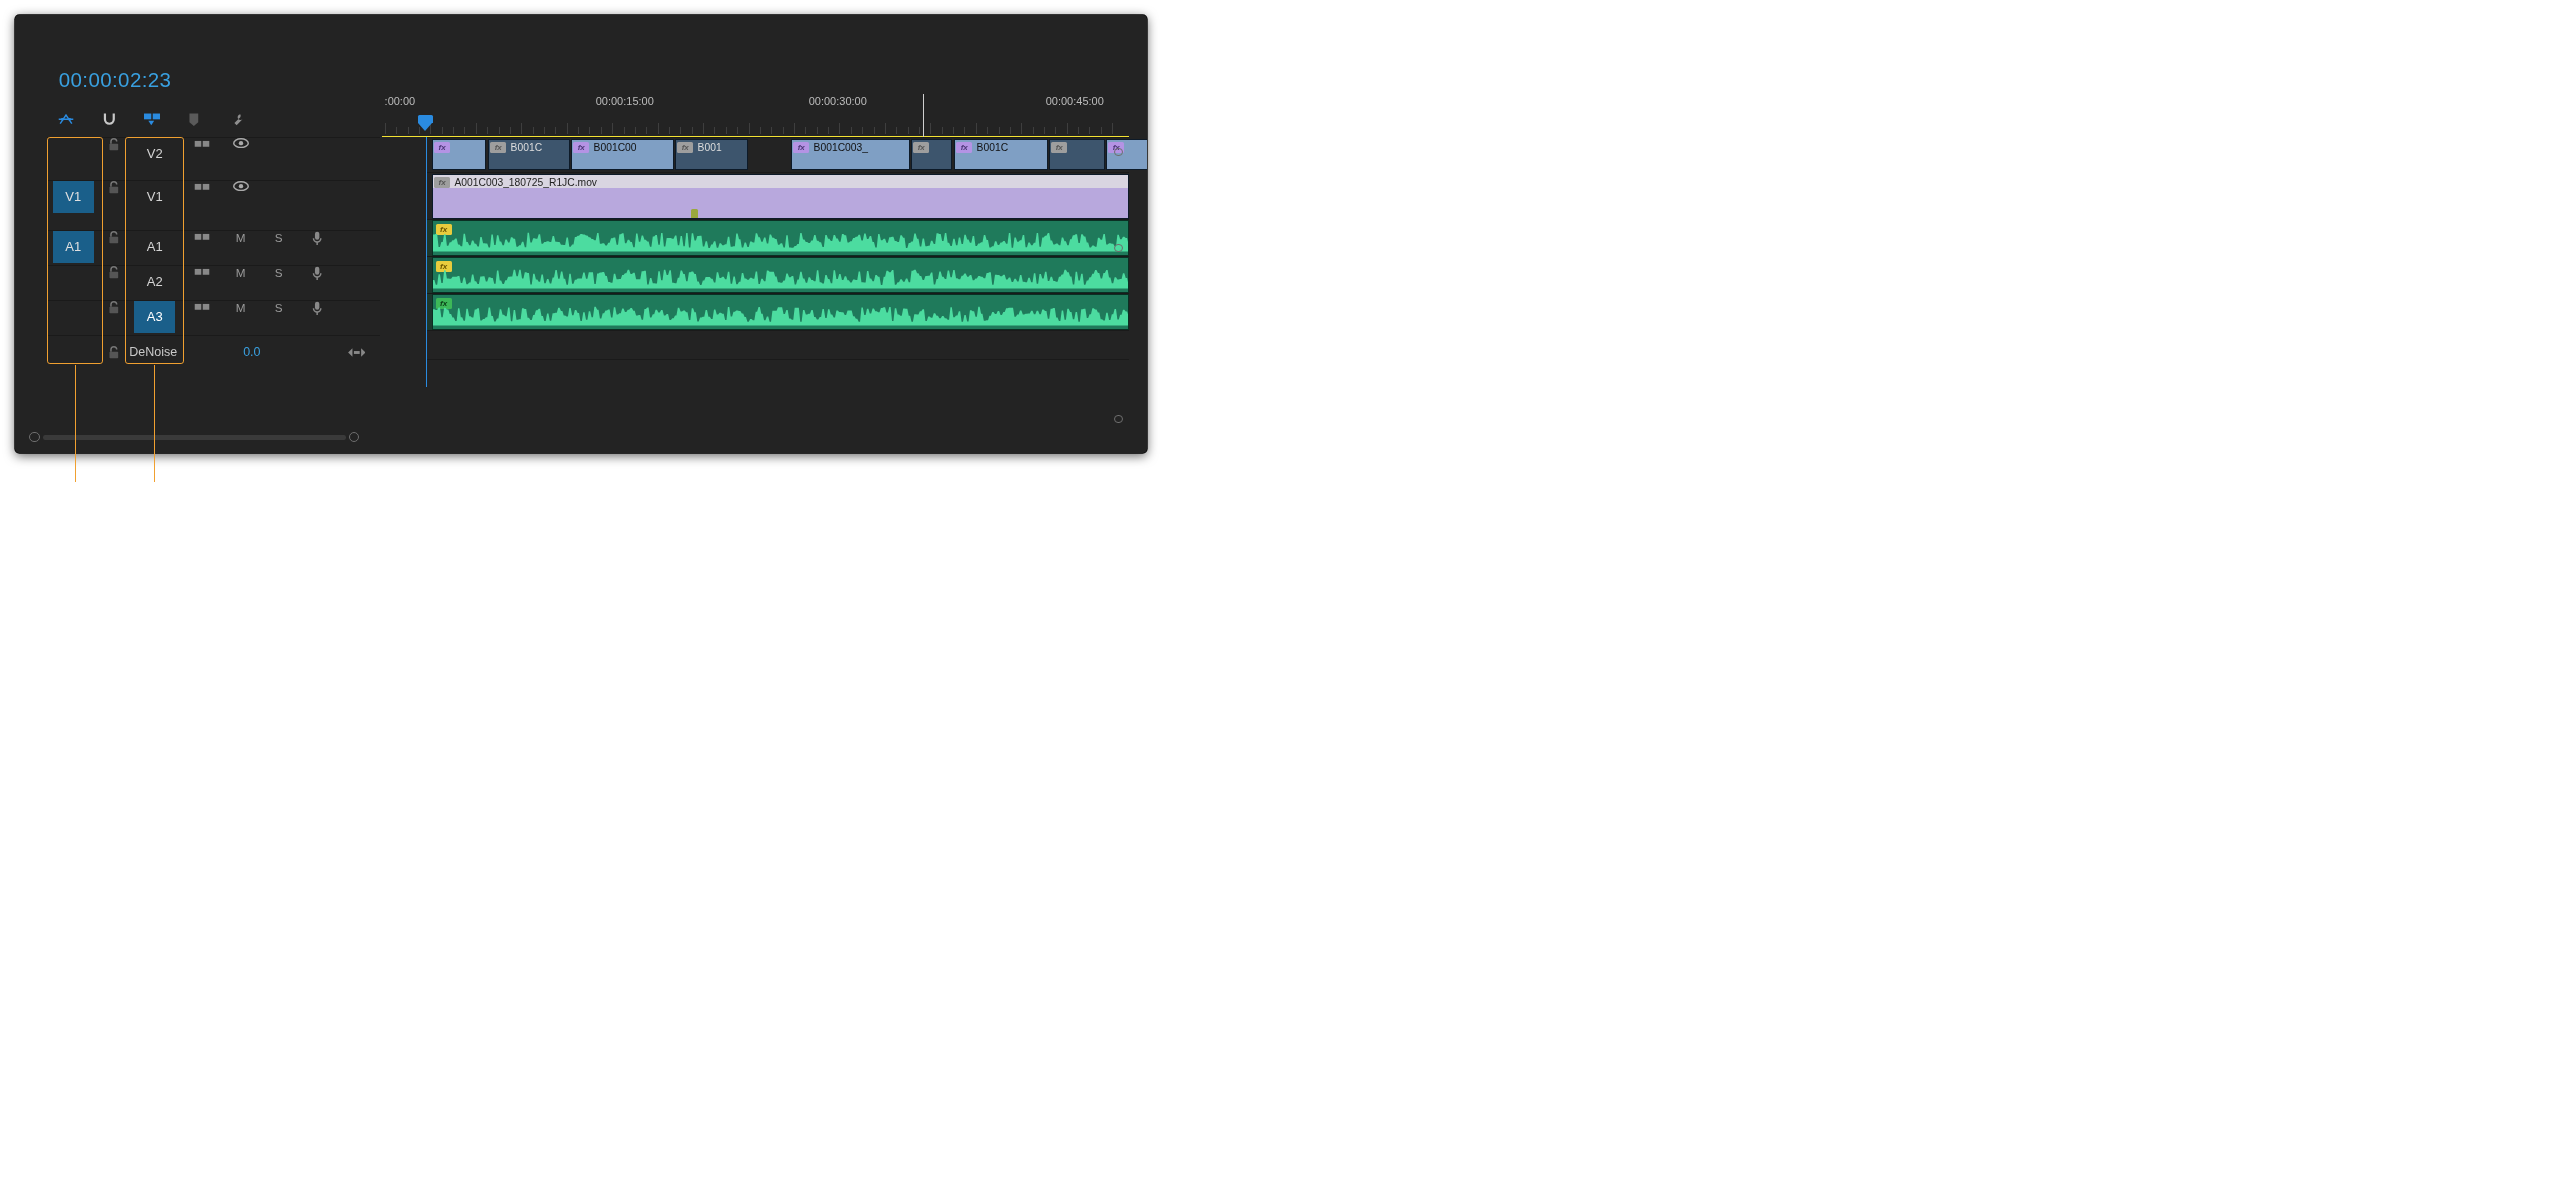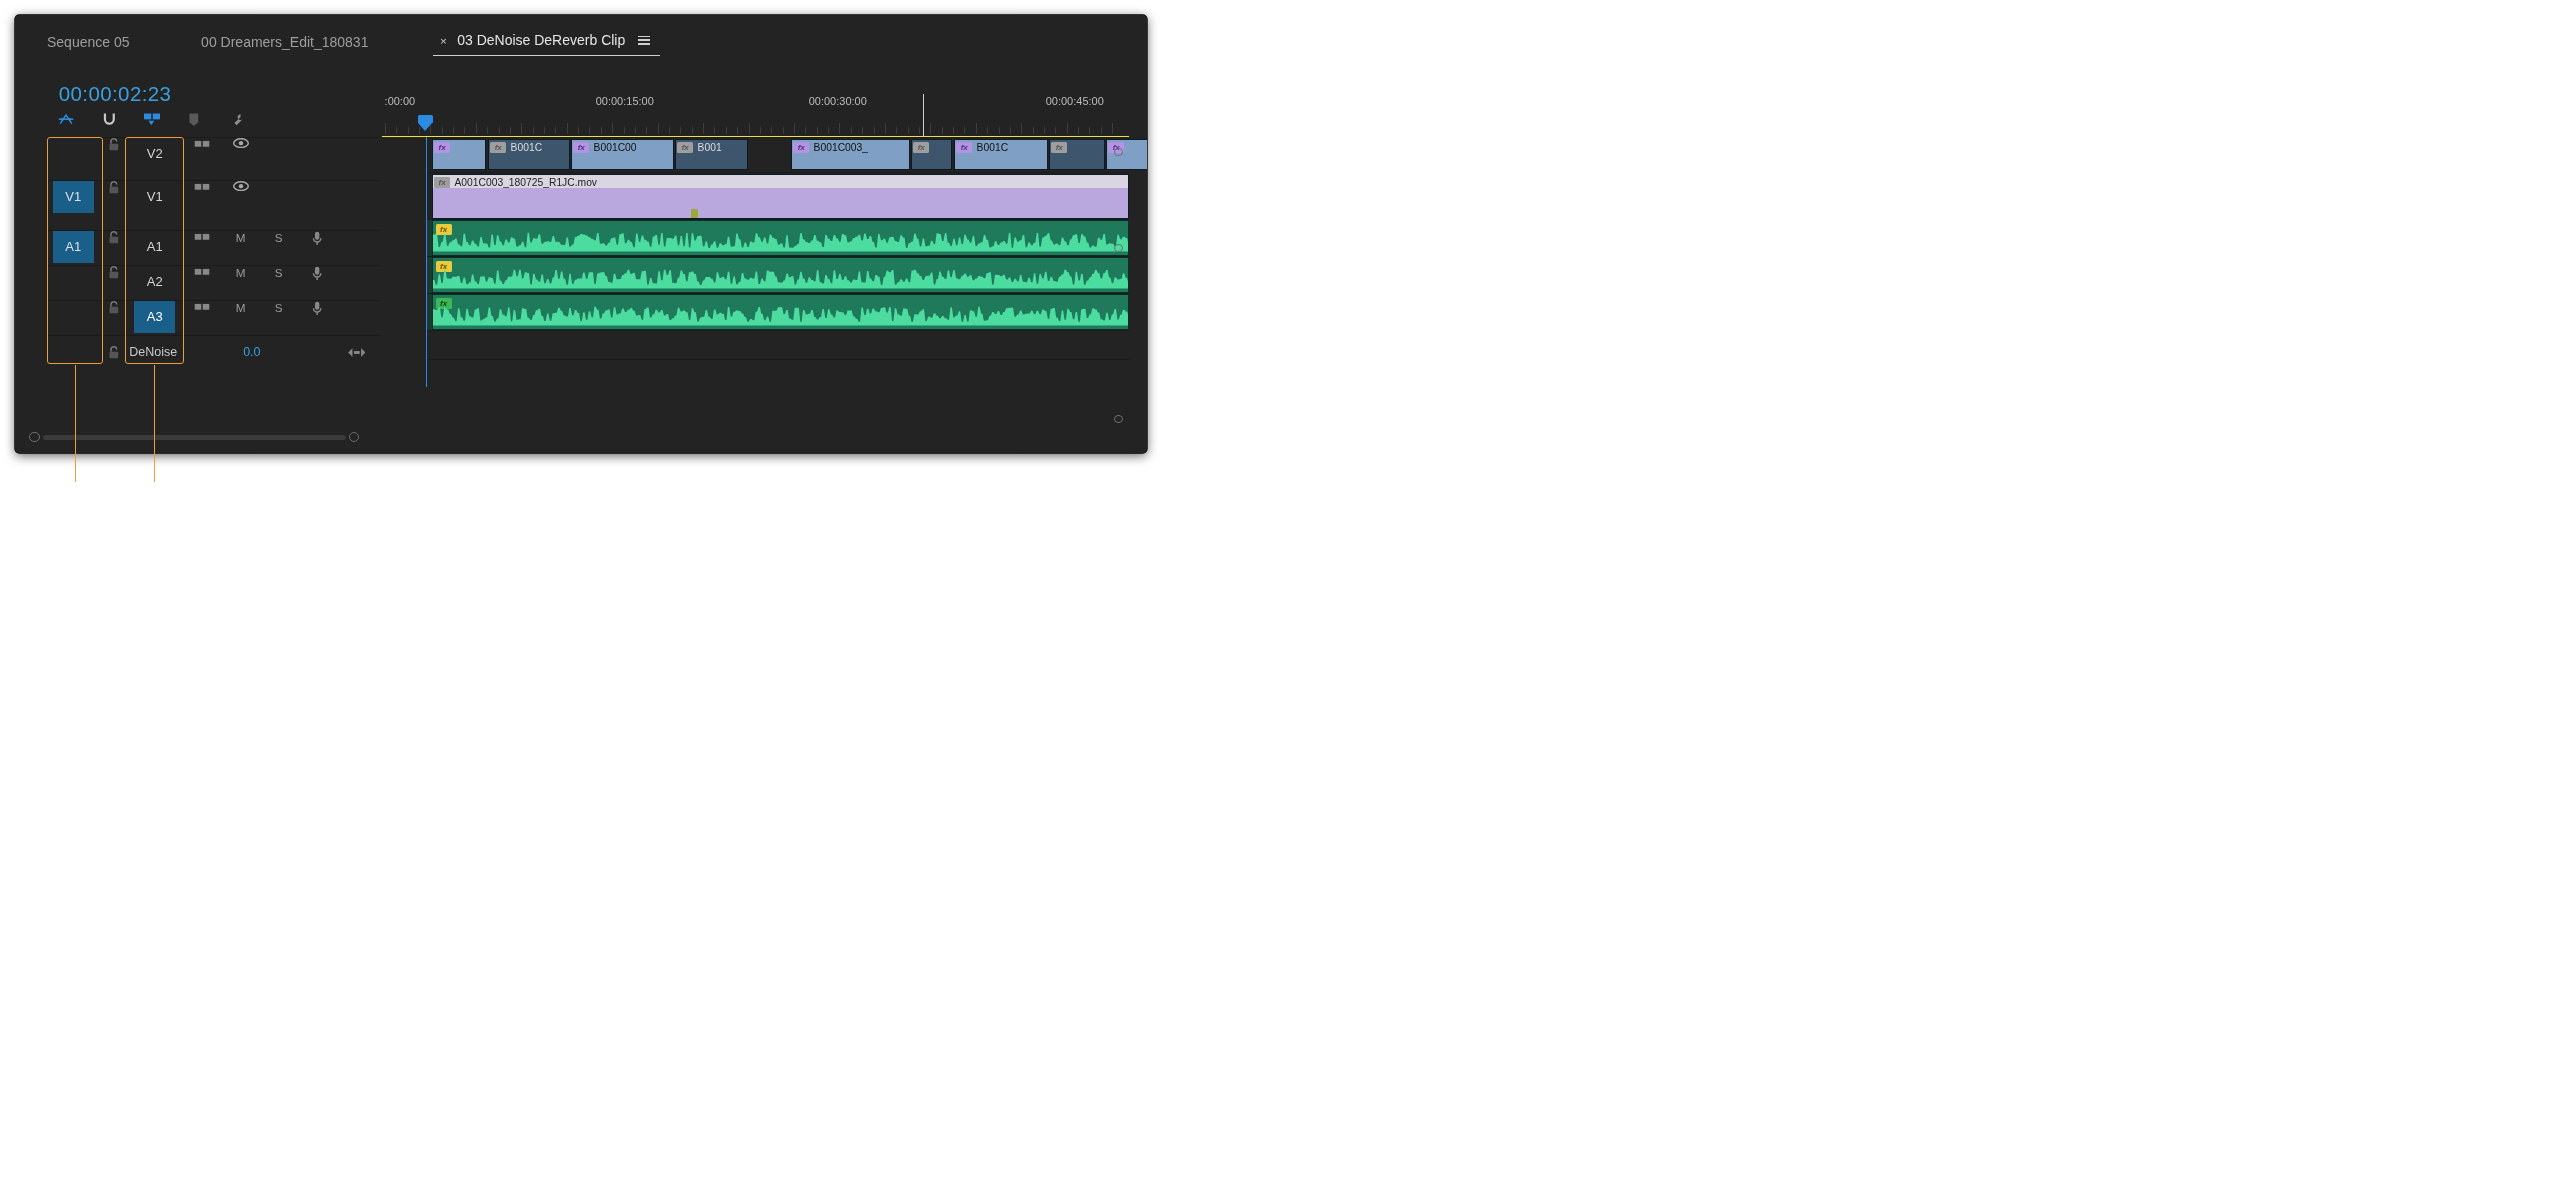--- a/index.html
+++ b/index.html
@@ -45,21 +45,21 @@
     display: inline-flex;
     flex-direction: column;
     gap: 2.2px;
     padding: 2.9px;
   }
   .tab-menu span { width: 11.7px; height: 1.5px; background: #cfcfcf; display: block; }
 
   
   .timecode {
     position: absolute;
-    top: 67px;
+    top: 53px;
     left: 44px;
     font-size: 20.5px;
     color: #39a0e0;
     letter-spacing: 0.4px;
   }
   .tool-row {
     position: absolute;
     top: 97px;
     left: 43px;
     display: flex;
@@ -257,37 +257,20 @@
     background:#9aa83c; border-radius:1.5px 1.5px 0 0;
   }
 
 </style>
 </head>
 <body>
 
 <div class="panel-wrap">
 <div class="panel">
 
-  <div class="tabs">
-    <div class="tab">
-      <span>Sequence 05</span>
-    </div>
-    <div class="tab">
-      <span>00 Dreamers_Edit_180831</span>
-    </div>
-    <div class="tab active">
-      <span class="close">×</span>
-      <span>03 DeNoise DeReverb Clip</span>
-      <span class="tab-menu">
-            <span></span>
-            <span></span>
-            <span></span>
-          </span>
-    </div>
-  </div>
 
   <div class="timecode">00:00:02:23</div>
 
   <div class="tool-row">
     <div class="icon">
       <svg width="16" height="14.7" viewBox="0 0 22 20">
             <path d="M3 16 L11 4 L19 16" stroke="#2a8be0" stroke-width="2" fill="none"></path>
             <line x1="1" y1="10" x2="21" y2="10" stroke="#2a8be0" stroke-width="2"></line>
             <circle cx="6" cy="10" r="2" fill="#2a8be0"></circle>
             <circle cx="16" cy="10" r="2" fill="#2a8be0"></circle>

